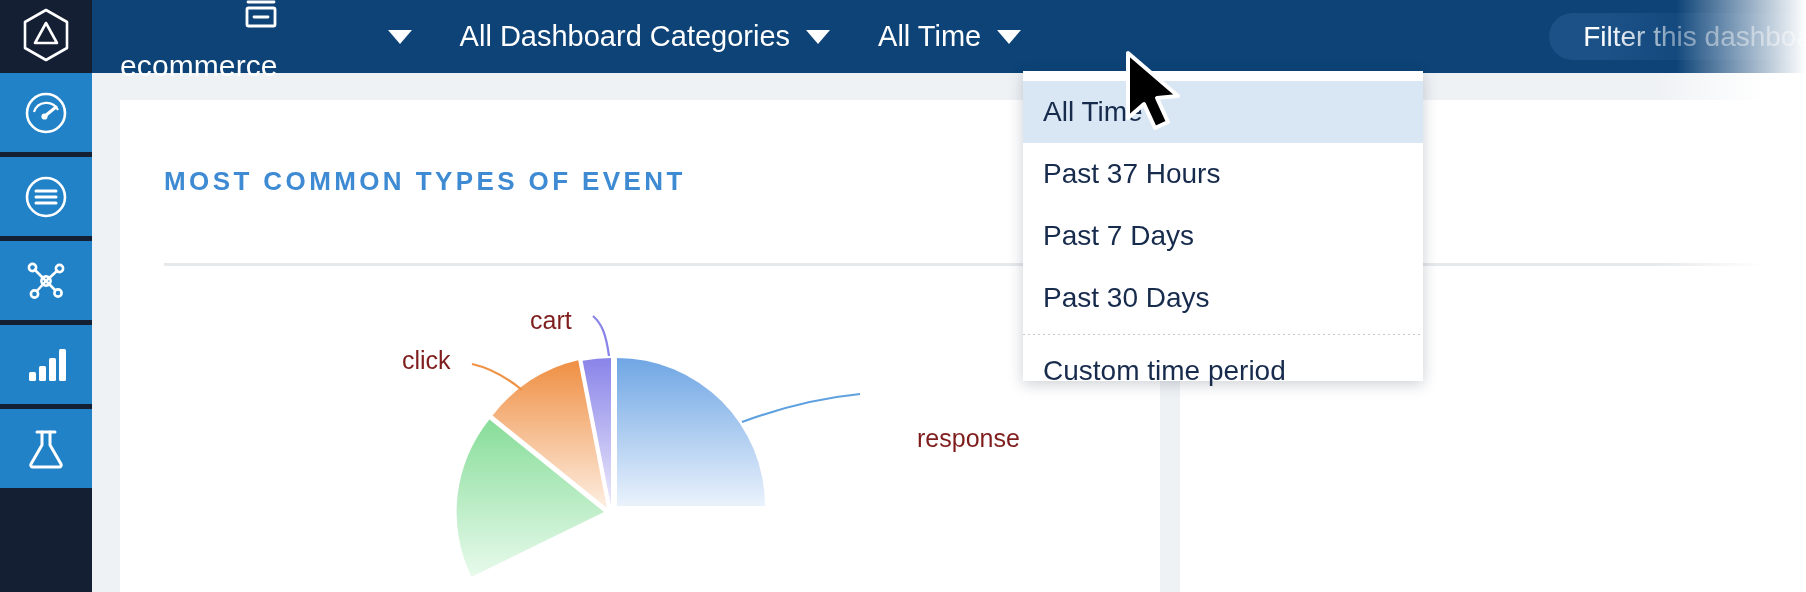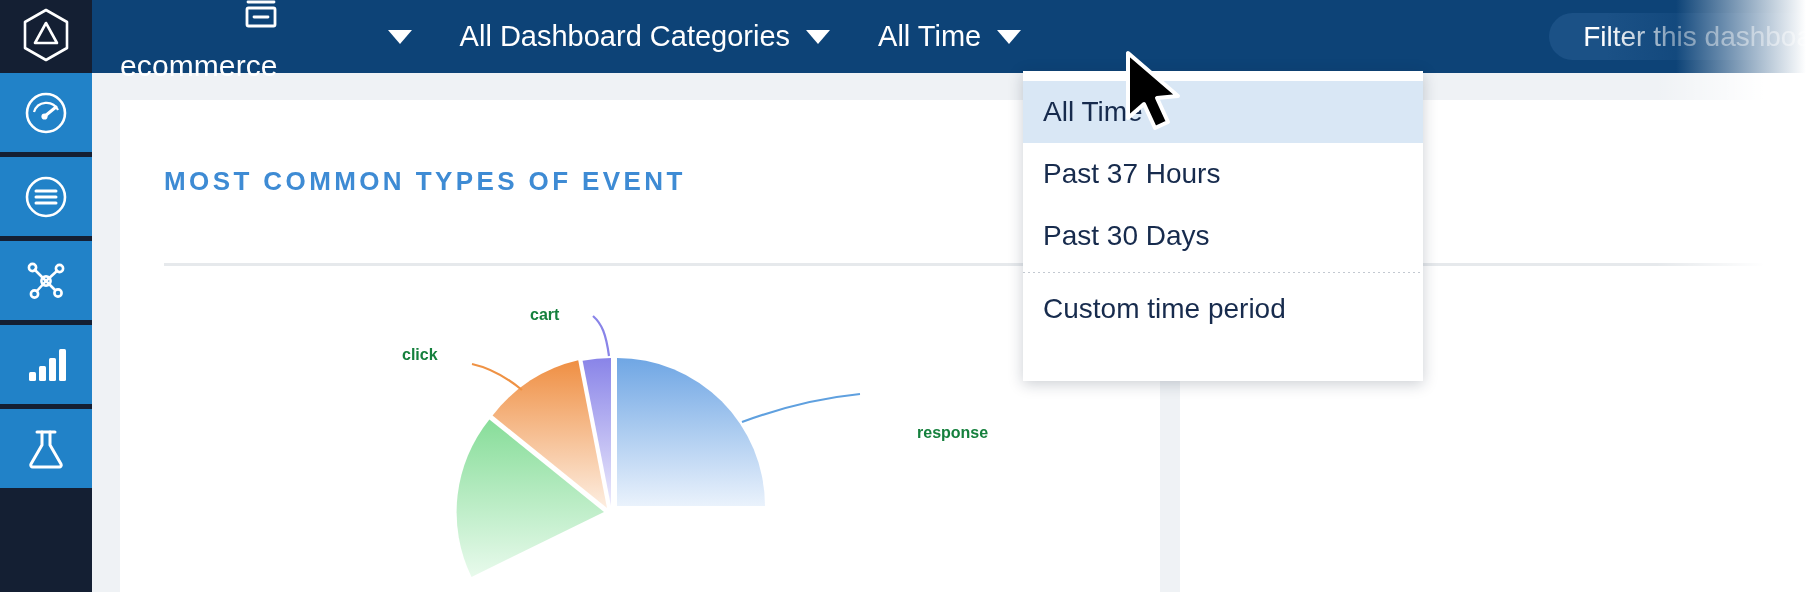--- a/index.html
+++ b/index.html
@@ -108,21 +108,21 @@
     pointer-events:none; z-index:12;
   }
 
   
   #pie-wrap{
     position:absolute; left:430px; top:290px; width:560px; height:302px;
     overflow:hidden;
   }
   .slice-label{
     position:absolute;
-    color:#15803d; font-size:16px; font-weight:700;
+    color:#7f1d1d; font-size:25px; font-weight:400;
     white-space:nowrap;
   }
   #lbl-cart{ left:530px; top:306px; }
   #lbl-click{ left:402px; top:346px; }
   #lbl-response{ left:917px; top:424px; }
 
   
   .dropdown{
     position:absolute; left:1023px; top:71px;
     width:400px; height:310px;
@@ -311,20 +311,23 @@
   <div class="dropdown">
     <div style="height:10px"></div>
 
     <div class="dd-item sel">
       <span>All Time</span>
     </div>
     <div class="dd-item">
       <span>Past 37 Hours</span>
     </div>
     <div class="dd-item">
+      <span>Past 7 Days</span>
+    </div>
+    <div class="dd-item">
       <span>Past 30 Days</span>
     </div>
 
     <div class="dd-sep"></div>
 
     <div class="dd-item">
       <span>Custom time period</span>
     </div>
   </div>
 

